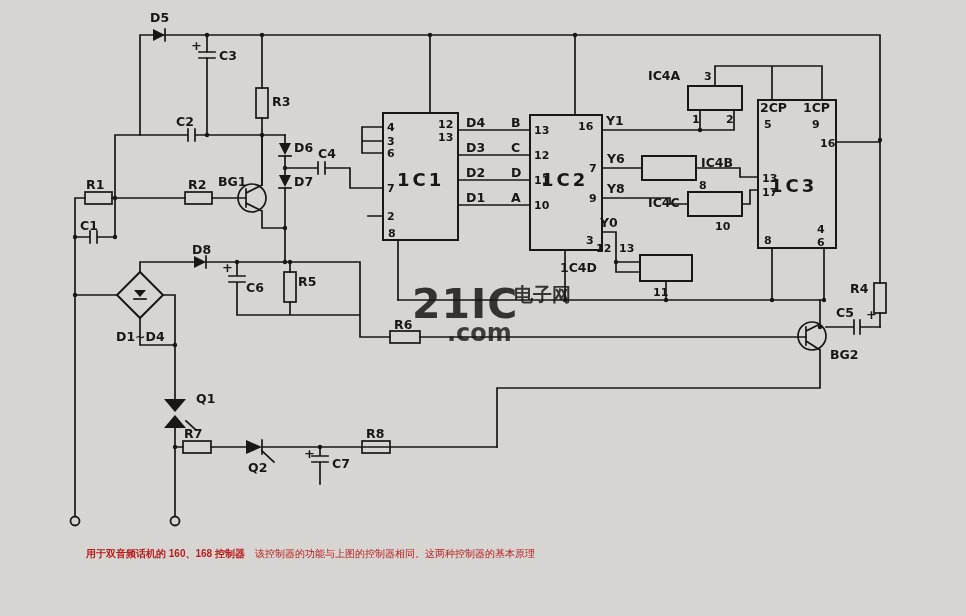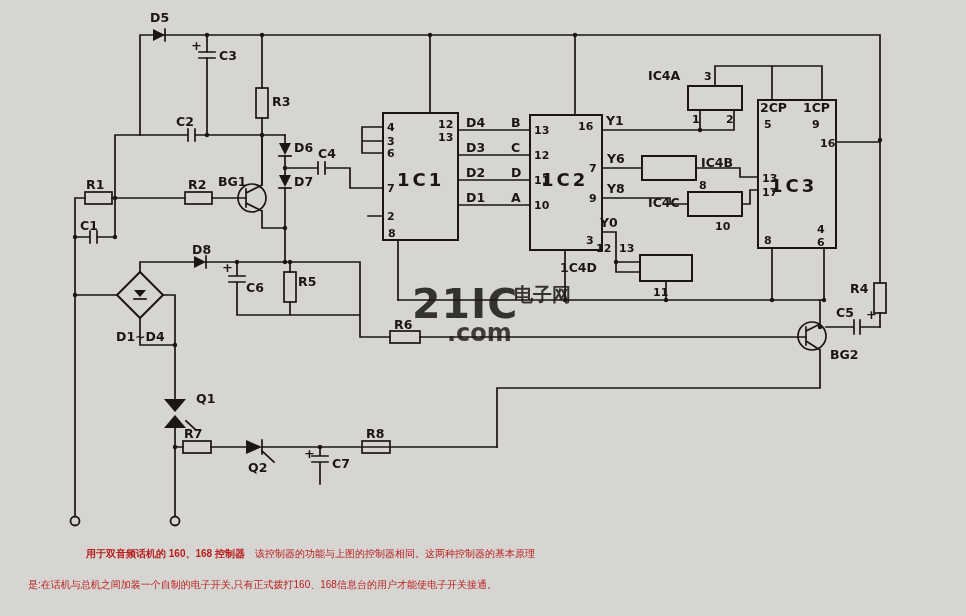--- a/index.html
+++ b/index.html
@@ -259,15 +259,14 @@
         <text x="762" y="182" class="pin">13</text>
         <text x="762" y="196" class="pin">17</text>
         <text x="764" y="244" class="pin">8</text>
         <text x="817" y="233" class="pin">4</text>
         <text x="817" y="246" class="pin">6</text>
       </g>
   </svg>
 
   <div class="caption">
     <div class="cap-line1"><span class="cap-title">用于双音频话机的 160、168 控制器</span><span>　该控制器的功能与上图的控制器相同。这两种控制器的基本原理</span></div>
-    <div class="cap-line2">是:在话机与总机之间加装一个自制的电子开关,只有正式拨打160、168信息台的用户才能使电子开关接通。</div>
   </div>
 </div>
 
 </body></html>

